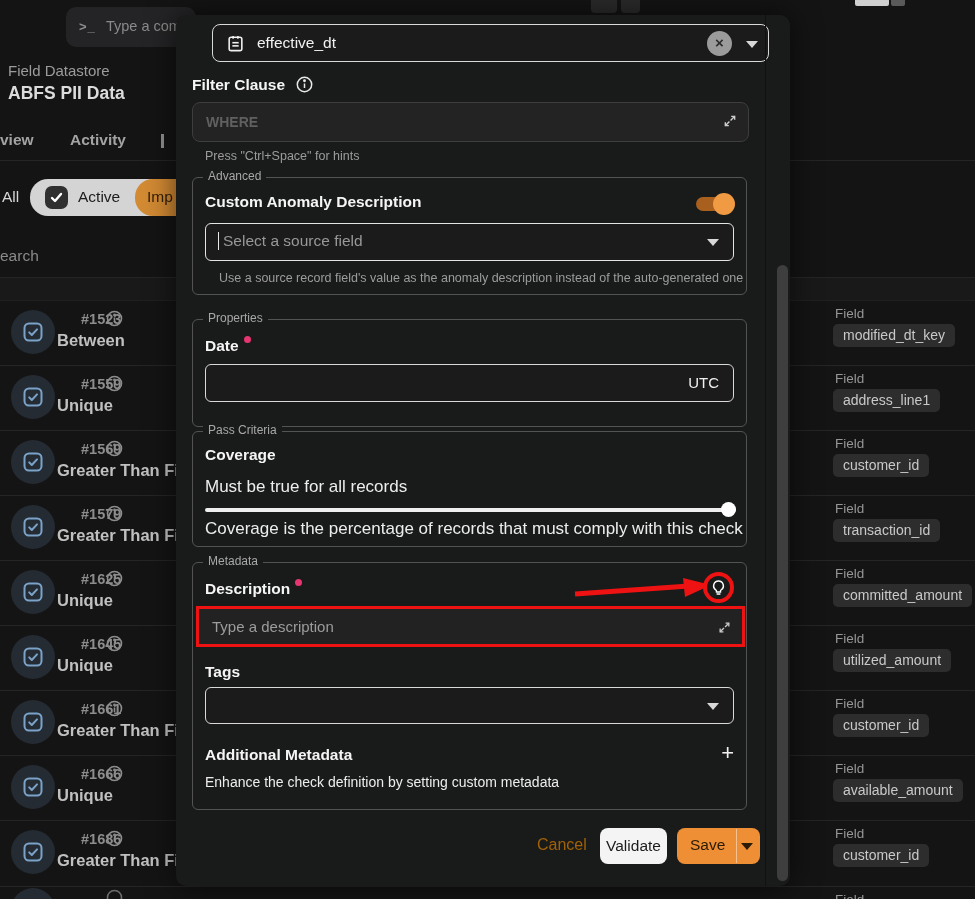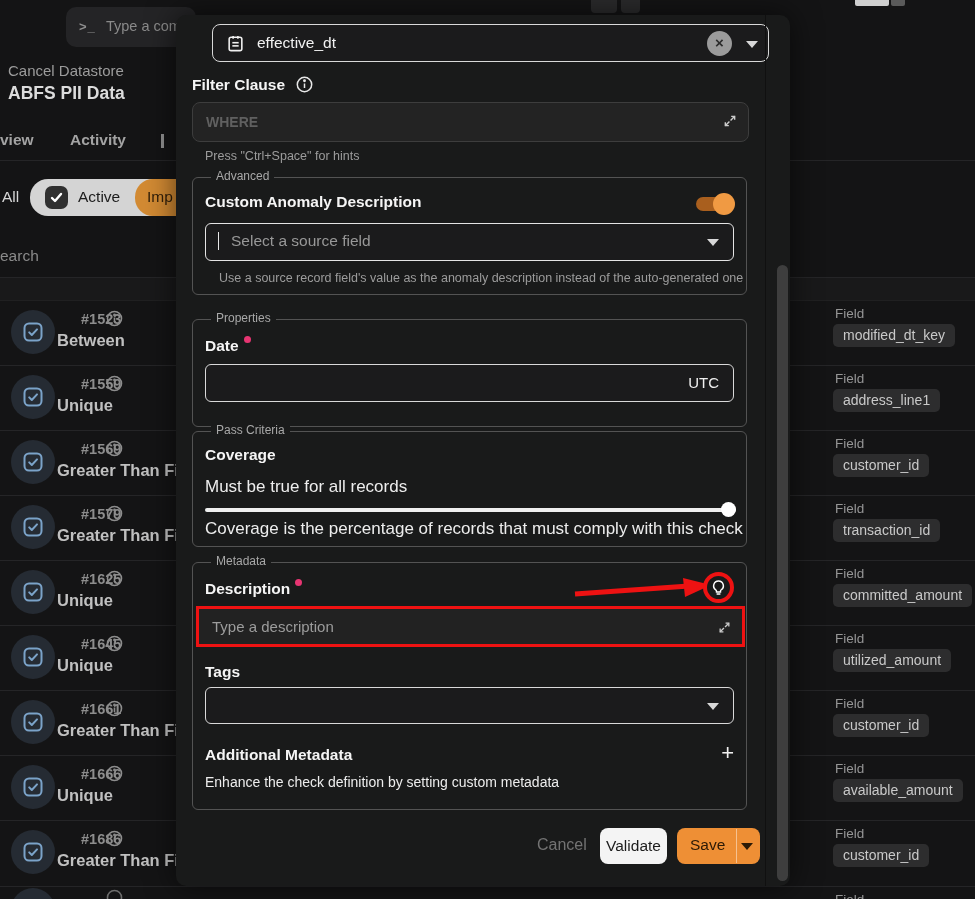--- a/index.html
+++ b/index.html
@@ -46,62 +46,62 @@
   .clear-btn{position:absolute;right:36px;top:6px;width:25px;height:25px;border-radius:50%;background:#9b9b9b;color:#2c2c2c;font-size:15px;font-weight:bold;text-align:center;line-height:24px;}
   .caret{width:0;height:0;border-left:6px solid transparent;border-right:6px solid transparent;border-top:7px solid #d8d8d8;}
   .fld-select .caret{position:absolute;right:10px;top:16px;}
   .sec-label{position:absolute;color:#f5f5f5;font-size:15.5px;font-weight:bold;}
   .where-box{position:absolute;left:16px;top:87px;width:557px;height:40px;background:#232323;border:1px solid #3d3d3d;border-radius:8px;}
   .ghost-input{position:absolute;left:0;top:0;width:100%;height:100%;background:transparent;border:none;outline:none;color:#e8e8e8;font-size:14px;padding:0 40px 0 13px;}
   .where-box input::placeholder{color:#606060;font-weight:bold;font-size:14px;}
   .expand{position:absolute;right:11px;top:11px;}
   .hint{position:absolute;left:29px;top:134px;color:#9c9c9c;font-size:12.5px;}
   .fieldset{position:absolute;left:16px;width:555px;border:1px solid #535353;border-radius:6px;}
-  .legend{position:absolute;left:18px;top:-9px;background:#191a1a;padding:0 5px;color:#a8a8a8;font-size:12px;}
+  .legend{position:absolute;left:10px;top:-9px;background:#191a1a;padding:0 5px;color:#a8a8a8;font-size:12px;}
   .toggle{position:absolute;right:14px;top:19px;width:36px;height:14px;border-radius:7px;background:#a95f1e;}
   .toggle .knob{position:absolute;right:-3px;top:-4px;width:22px;height:22px;border-radius:50%;background:#f09a43;}
   .select-box{position:absolute;left:12px;width:529px;height:38px;border:1.5px solid #e4e4e4;border-radius:6px;background:#1b1b1c;}
-  .select-box .ph{position:absolute;left:12px;top:8px;color:#989898;font-size:15.5px;border-left:1.5px solid #e8e8e8;padding-left:12px;}
+  .select-box .ph{position:absolute;left:12px;top:8px;color:#989898;font-size:15.5px;border-left:1.5px solid #e8e8e8;padding-left:4px;}
   .select-box .caret{position:absolute;right:14px;top:15px;}
   .helper-dim{position:absolute;color:#9c9c9c;font-size:12.5px;}
   .helper-bright{position:absolute;color:#ededed;font-size:17px;}
   .req-dot{display:inline-block;width:7px;height:7px;border-radius:50%;background:#e73572;margin-left:5px;vertical-align:8px;}
   .plain-input{position:absolute;left:12px;width:529px;height:38px;border:1px solid #d9d9d9;border-radius:6px;background:#1b1b1c;}
   .utc{position:absolute;right:14px;top:9px;color:#efefef;font-size:15px;}
   .slider{position:absolute;left:12px;top:70px;width:531px;height:16px;}
   .slider .track{position:absolute;left:0;top:6px;width:100%;height:4px;background:#efefef;border-radius:2px;}
   .slider .knob{position:absolute;right:0;top:0;width:15px;height:15px;border-radius:50%;background:#ffffff;}
   .arrow-anno{position:absolute;left:380px;top:14px;}
   .bulb-ring{position:absolute;right:12px;top:9px;width:31px;height:31px;border:4px solid #ee1212;border-radius:50%;background:#191a1a;}
   .bulb-ring svg{position:absolute;left:3px;top:3px;}
   .desc-box{position:absolute;left:3px;top:43px;width:549px;height:41px;border:3px solid #ee1212;background:#222222;}
   .desc-box input::placeholder{color:#9c9c9c;font-weight:normal;font-size:15px;}
   .plus{position:absolute;right:12px;top:180px;color:#f0f0f0;font-size:22px;font-weight:500;line-height:20px;}
-  .footer-cancel{position:absolute;left:361px;top:821px;color:#737373;font-size:16px;font-weight:500;}
+  .footer-cancel{position:absolute;left:361px;top:821px;color:#a16207;font-size:16px;font-weight:500;}
   .btn-validate{position:absolute;left:424px;top:813px;width:67px;height:36px;background:#f4f4f4;border-radius:8px;color:#1c1c1c;font-size:15.5px;font-weight:500;text-align:center;line-height:35px;}
   .btn-save{position:absolute;left:501px;top:813px;width:83px;height:36px;background:#ee8f35;border-radius:8px;}
   .btn-save .slabel{position:absolute;left:13px;top:8px;color:#2b1a06;font-size:15.5px;font-weight:500;}
   .btn-save .sdiv{position:absolute;left:59px;top:1px;width:1px;height:34px;background:rgba(255,255,255,0.45);}
   .btn-save .caret{position:absolute;right:7px;top:15px;border-top-color:#2b1a06;}
 </style>
 </head>
 <body>
 
 <div id="screen">
 
   <div class="cmdbar">
     <span class="prompt">&gt;_</span>
     <span class="ctext">Type a com</span>
   </div>
   <div class="artifact" style="left:591px;top:0;width:26px;height:13px;"></div>
   <div class="artifact" style="left:621px;top:0;width:19px;height:13px;"></div>
   <div class="abs" style="left:855px;top:0;width:34px;height:6px;background:#cfcfcf;border-radius:0 0 2px 2px;"></div>
   <div class="abs" style="left:891px;top:0;width:14px;height:6px;background:#5a5a5a;border-radius:0 0 2px 2px;"></div>
 
-  <div class="ds-label">Cancel Datastore</div>
+  <div class="ds-label">Field Datastore</div>
   <div class="ds-name">ABFS PII Data</div>
   <div class="tab" style="left:0;">view</div>
   <div class="tab" style="left:70px;">Activity</div>
   <div class="tabcut"></div>
   <div class="divider" style="top:160px;"></div>
 
   <div class="filter-all">All</div>
   <div class="pill">
     <span class="pcheck">
       <svg width="15" height="15" viewBox="0 0 15 15">

